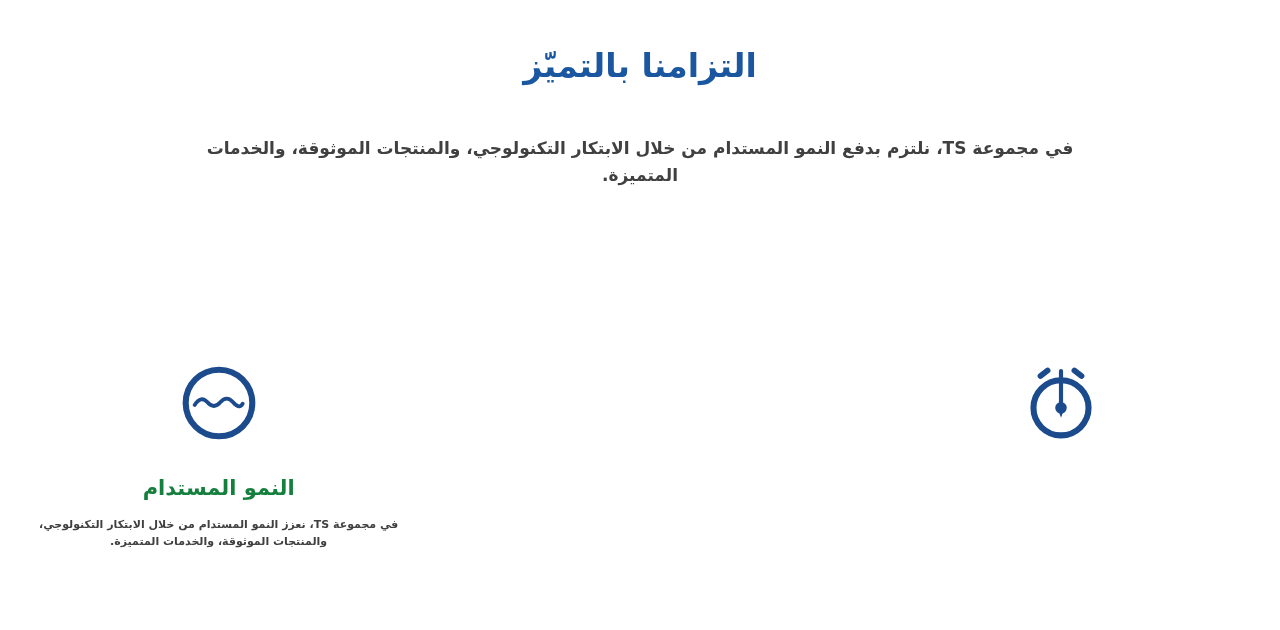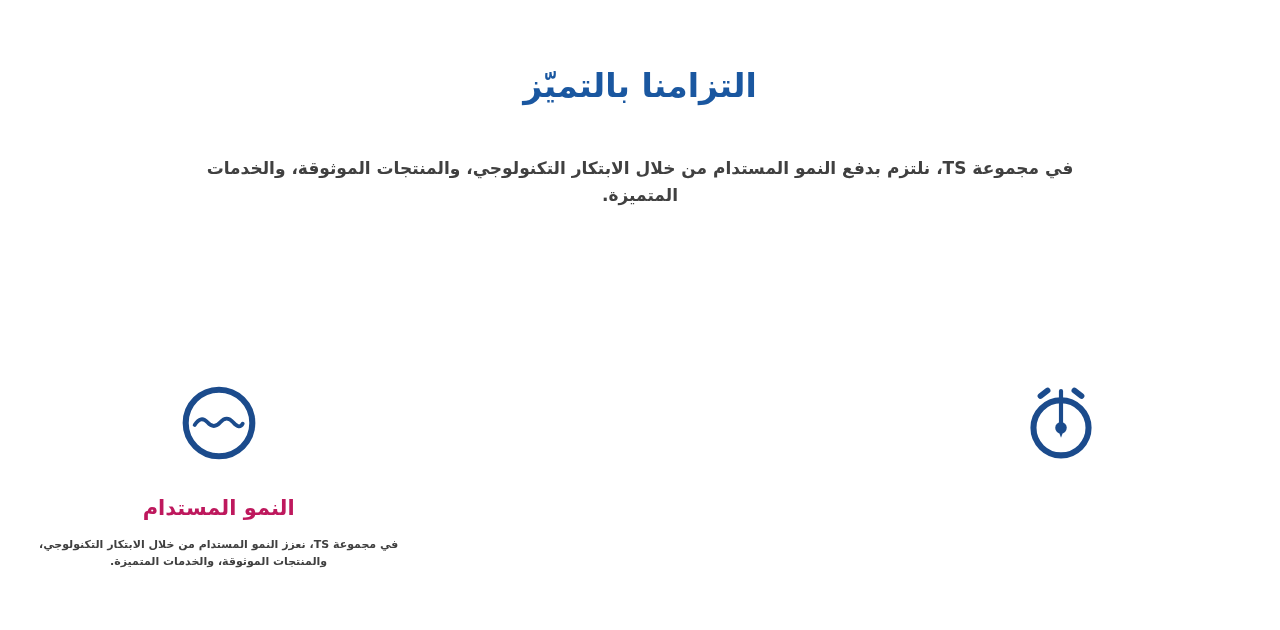--- a/index.html
+++ b/index.html
@@ -8,21 +8,21 @@
     padding: 0;
     width: 1280px;
     height: 630px;
     background: #ffffff;
     font-family: "DejaVu Sans", sans-serif;
     overflow: hidden;
   }
   .section {
     width: 1280px;
     height: 630px;
-    padding-top: 60px;
+    padding-top: 40px;
     direction: rtl;
   }
   .page-title {
     margin: 0;
     text-align: center;
     font-size: 33px;
     font-weight: 700;
     color: #1a57a0;
     line-height: 1.55;
   }
@@ -53,21 +53,21 @@
   }
   .feature-icon {
     width: 82px;
     height: 82px;
     color: #1b4b8c;
   }
   .feature-title {
     margin: 26px 0 0;
     font-size: 21px;
     font-weight: 700;
-    color: #be185d;
+    color: #15803d;
     line-height: 1.4;
   }
   .feature-desc {
     margin: 13px auto 0;
     max-width: 430px;
     font-size: 11px;
     font-weight: 700;
     color: #404040;
     line-height: 1.55;
   }

